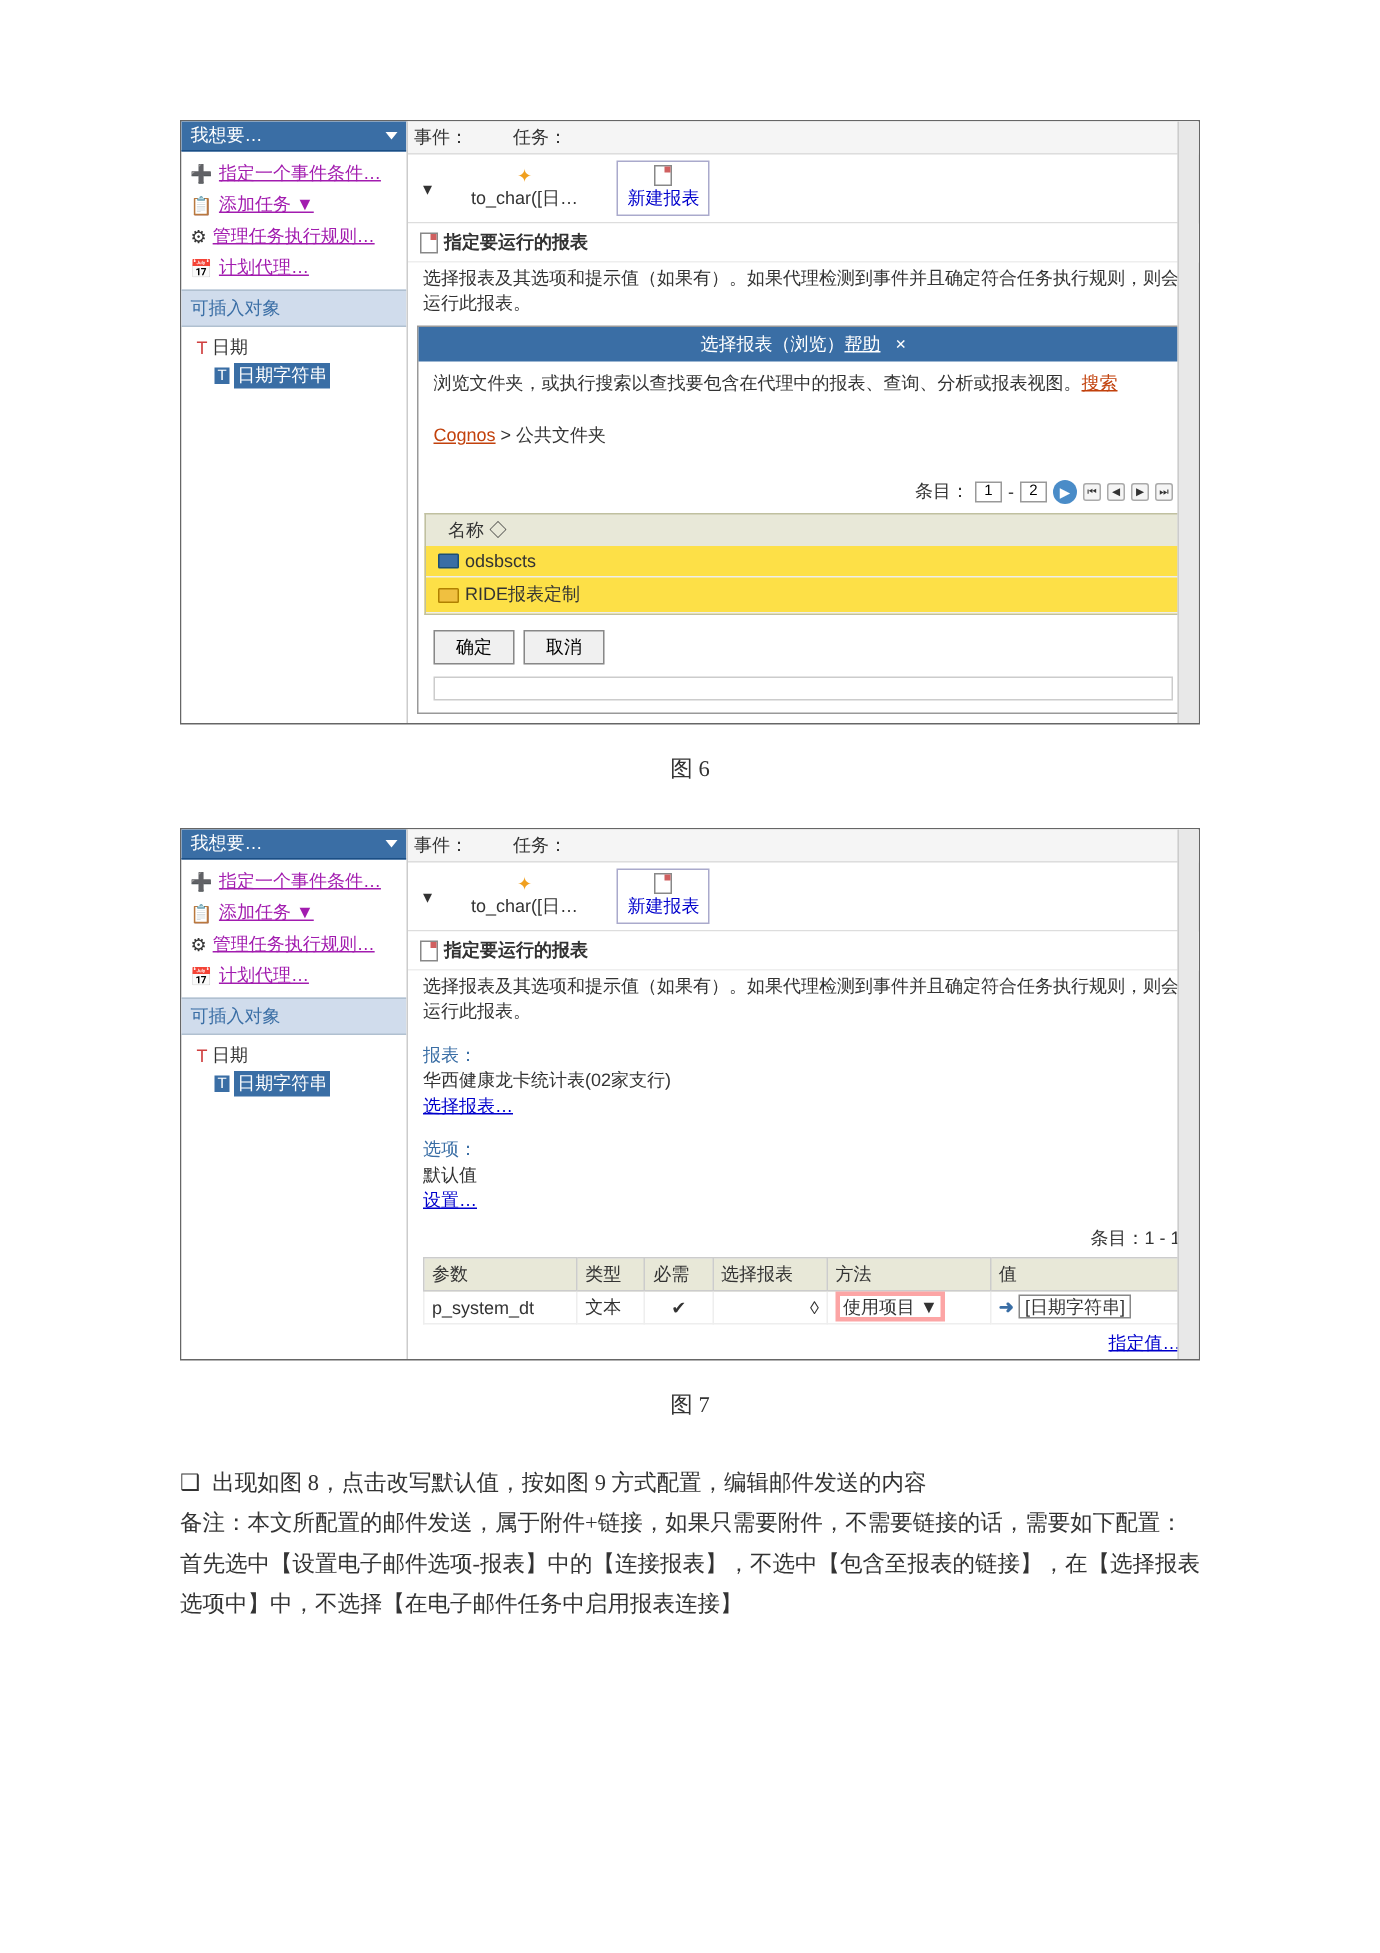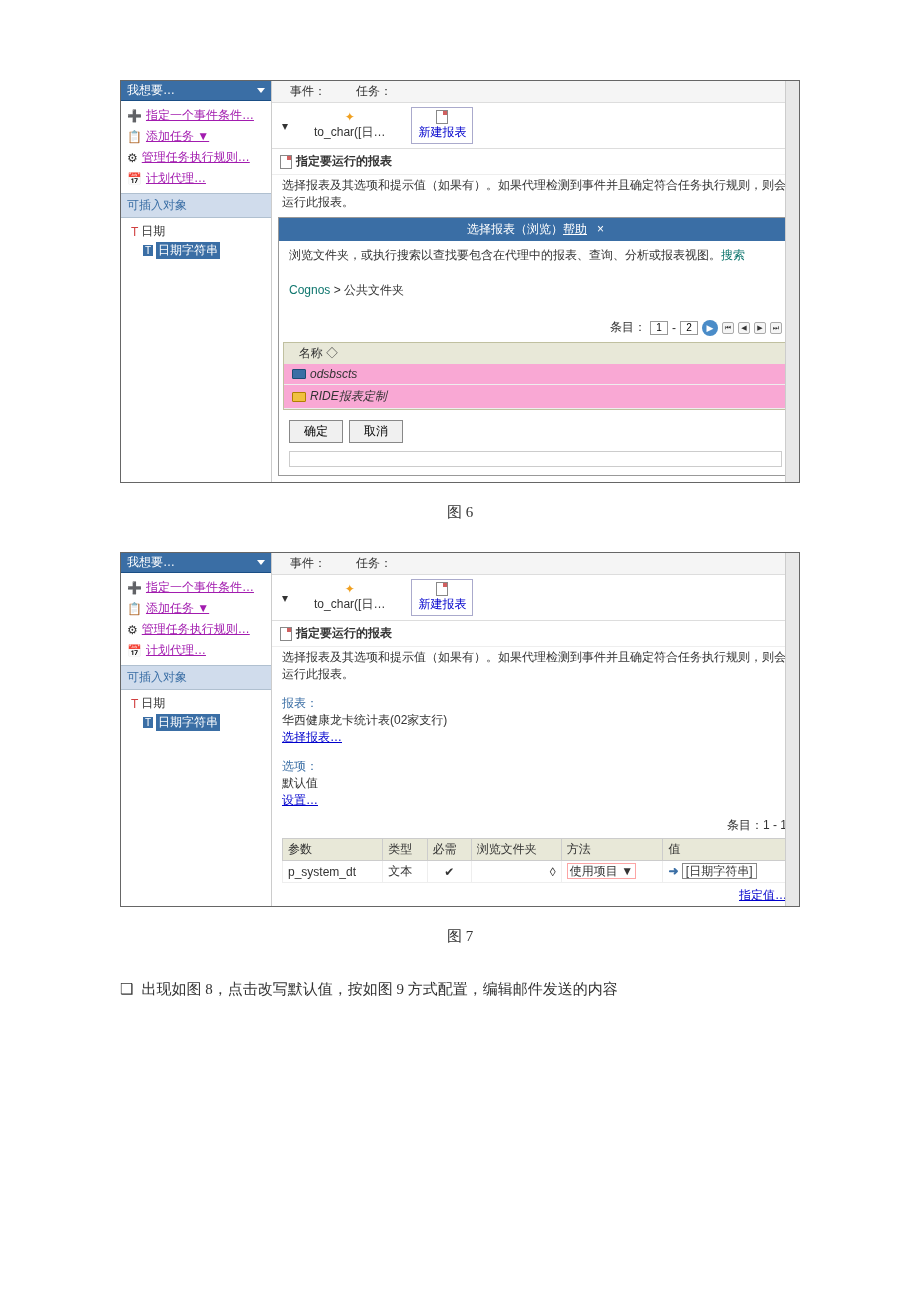--- a/index.html
+++ b/index.html
@@ -10,48 +10,48 @@
     .scr2 { display: flex; min-height: 310px; }
     .sidebar { width: 150px; background: #fff; }
     .sb-hdr { background: #3a6ea5; color: #fff; padding: 1px 6px; font-size: 12px; display: flex; justify-content: space-between; align-items: center; border-bottom: 1px solid #1a4e85; }
     .sb-sec { background: #d0dcec; color: #3a6ea5; padding: 3px 6px; font-size: 12px; border-top: 1px solid #b0c0d0; border-bottom: 1px solid #b0c0d0; }
     .sb-items { padding: 4px 0; }
     .sb-item { padding: 2px 6px; display: flex; align-items: center; gap: 4px; font-size: 12px; }
     .sb-item a { color: #a21caf; text-decoration: underline; }
     .ins-tree { padding: 4px 10px; font-size: 12px; }
     .ins-tree .tree-item { display: flex; align-items: center; gap: 3px; padding: 1px 0; }
     .main { flex: 1; background: #fff; position: relative; border-left: 1px solid #ccc; }
-    .tbar { display: flex; gap: 10px; padding: 2px 18px; border-bottom: 1px solid #ddd; font-size: 12px; background: #f5f5f5; color: #333; }
+    .tbar { display: flex; gap: 10px; padding: 2px 4px; border-bottom: 1px solid #ddd; font-size: 12px; background: #f5f5f5; color: #333; }
     .tbar-row { display: flex; align-items: center; gap: 30px; }
     .tbar-btn { display: flex; flex-direction: column; align-items: center; padding: 2px 6px; font-size: 12px; }
     .panel-hdr { background: #fff; padding: 4px 8px; font-size: 12px; display: flex; align-items: center; gap: 4px; font-weight: bold; border-bottom: 1px solid #eee; }
     .panel-hint { padding: 2px 10px 6px; font-size: 12px; color: #333; }
     .dlg { margin: 0 6px 6px; border: 1px solid #999; background: #fff; }
     .dlg-hdr { background: #3a6ea5; color: #fff; padding: 3px 8px; font-size: 12px; display: flex; justify-content: center; }
     .dlg-hdr .x { color: #fff; cursor: pointer; }
     .dlg-body { padding: 6px 10px; font-size: 12px; }
-    .dlg-body a { color: #0f766e; }
+    .dlg-body a { color: #c2410c; text-decoration: underline; }
     .srch-ln { display: flex; align-items: center; }
     .bc { margin-top: 18px; }
     .pager { display: flex; justify-content: flex-end; align-items: center; gap: 4px; margin-top: 20px; font-size: 12px; }
     .pager input { width: 18px; height: 14px; font-size: 10px; border: 1px solid #999; text-align: center; }
     .pager-btn { width: 12px; height: 12px; border: 1px solid #aaa; border-radius: 2px; display: inline-flex; align-items: center; justify-content: center; font-size: 7px; background: #f5f5f5; }
     .go-btn { width: 16px; height: 16px; border-radius: 50%; background: #4a8cc8; color: #fff; display: inline-flex; align-items: center; justify-content: center; font-size: 9px; }
     .tbl-hd { background: #e8e8d8; padding: 2px 8px; font-size: 12px; border: 1px solid #c0c0a0; margin: 0 4px; border-bottom: none; }
-    .tbl-body { background: #f9a8d4; border: 1px solid #c0c0a0; margin: 0 4px 6px; border-top: none; font-style: italic; }
+    .tbl-body { background: #fde047; border: 1px solid #c0c0a0; margin: 0 4px 6px; border-top: none; }
     .tbl-row { display: flex; align-items: center; gap: 4px; padding: 3px 8px; border-bottom: 1px solid #eee; font-size: 12px; }
     .btns { padding: 4px 10px; display: flex; gap: 6px; }
     .btn { padding: 2px 14px; border: 1px solid #888; background: #f0f0f0; font-size: 12px; }
     .rpt-sec { padding: 6px 10px; font-size: 12px; }
     .rpt-sec .lbl { color: #3a6ea5; }
     .rpt-sec a { color: #0000cc; text-decoration: underline; }
     .params-tbl { width: calc(100% - 20px); margin: 2px 10px; border-collapse: collapse; font-size: 12px; }
     .params-tbl th { background: #e8e8d8; border: 1px solid #ccc; padding: 2px 5px; text-align: left; font-weight: normal; }
     .params-tbl td { border: 1px solid #eee; padding: 2px 5px; }
-    .sel { border: 1px solid #fca5a5; font-size: 12px; padding: 0 2px; }
+    .sel { border: 3px solid #fca5a5; font-size: 12px; padding: 0 2px; }
     .right-lnk { text-align: right; padding: 2px 12px; }
     .right-lnk a { color: #0000cc; text-decoration: underline; font-size: 12px; }
     .count-r { text-align: right; padding: 2px 12px; font-size: 12px; }
     .fig-cap { text-align: center; font-size: 15px; margin: 8px 0 30px; font-family: SimSun, serif; }
     .body-text { width: 680px; margin: 6px auto; font-size: 15px; line-height: 1.8; font-family: SimSun, serif; }
     .body-text .bullet { display: flex; }
     .body-text .sq { margin-right: 8px; }
     .icon-folder { width: 14px; height: 10px; background: #f0c040; border: 1px solid #b08000; border-radius: 1px; }
     .icon-fld-blue { width: 14px; height: 10px; background: #3a6ea5; border: 1px solid #1a4e75; border-radius: 1px; }
     .icon-report { width: 12px; height: 14px; background: #fff; border: 1px solid #888; position: relative; }
@@ -247,21 +247,21 @@
         <div>默认值</div>
         <a>设置…</a>
       </div>
       <div class="count-r">条目：1 - 1</div>
       <table class="params-tbl">
         <tbody>
             <tr>
           <th>参数</th>
           <th>类型</th>
           <th>必需</th>
-          <th>浏览文件夹</th>
+          <th>选择报表</th>
           <th>方法</th>
           <th>值</th>
         </tr>
         <tr>
           <td>p_system_dt</td>
           <td>文本</td>
           <td style="text-align:center">✔</td>
           <td style="text-align:right">◊</td>
           <td><span class="sel">使用项目 ▼</span></td>
           <td><span class="icon-arrow">➜</span> <span style="border:1px solid #888;padding:0 3px">[日期字符串]</span></td>
@@ -273,13 +273,14 @@
     </div>
   </div>
 </div>
 <div class="fig-cap">图 7</div>
 
 <div class="body-text">
   <div class="bullet">
     <span class="sq">❑</span>
     <span>出现如图 8，点击改写默认值，按如图 9 方式配置，编辑邮件发送的内容</span>
   </div>
+  <div>备注：本文所配置的邮件发送，属于附件+链接，如果只需要附件，不需要链接的话，需要如下配置：首先选中【设置电子邮件选项-报表】中的【连接报表】，不选中【包含至报表的链接】，在【选择报表选项中】中，不选择【在电子邮件任务中启用报表连接】</div>
 </div>
 
 </body></html>

